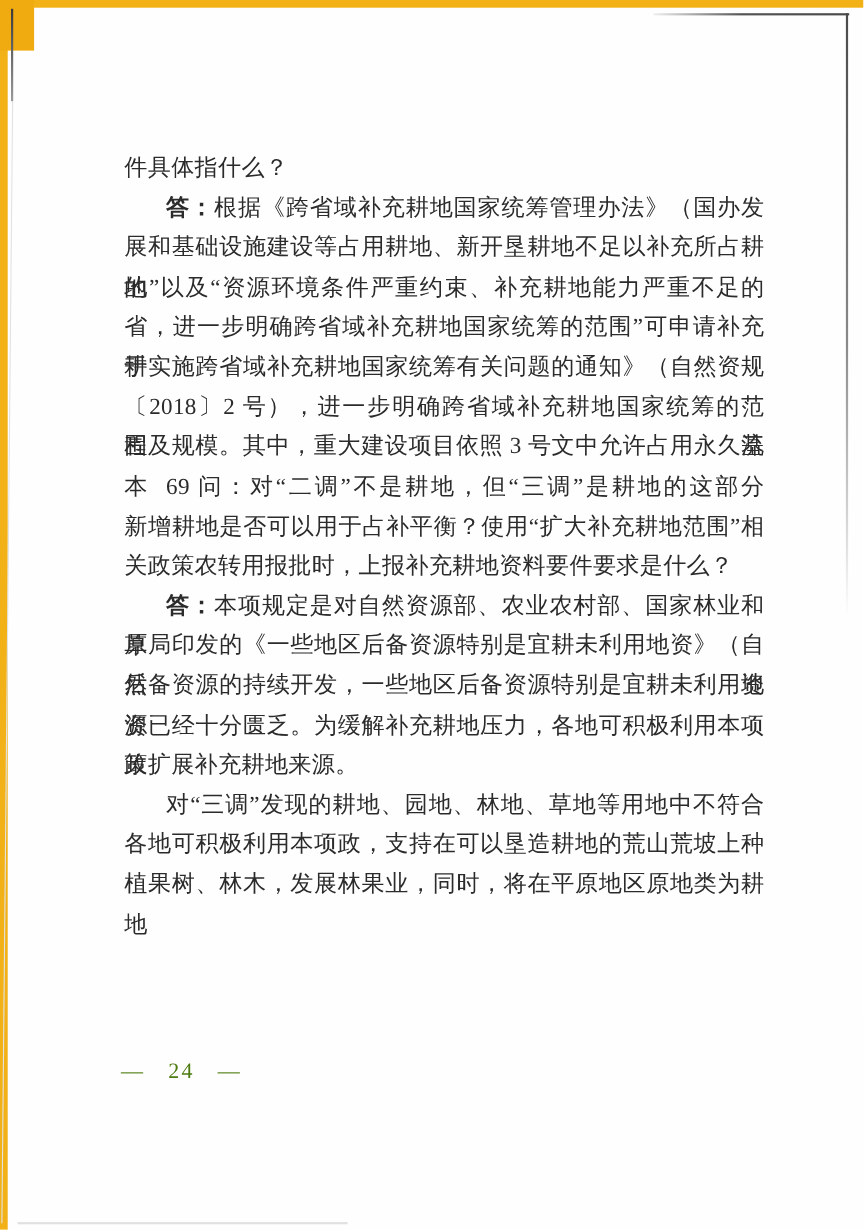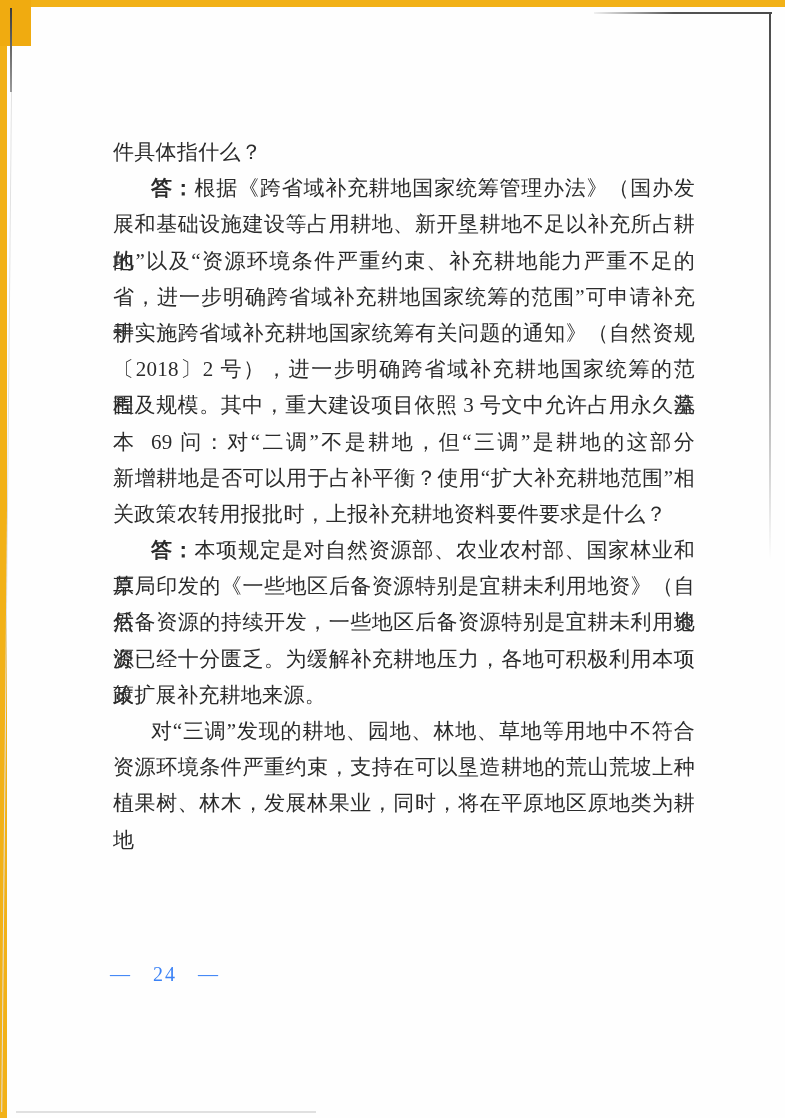--- a/index.html
+++ b/index.html
@@ -88,21 +88,21 @@
     text-indent: 38px;
   }
   .bp {
     font-family: "Liberation Sans", "DejaVu Sans", sans-serif;
     font-weight: 700;
   }
   .footer {
     position: absolute;
     left: 110px; top: 963px;
     font-size: 20px;
-    color: #3b82f6;
+    color: #4d7c0f;
     letter-spacing: 2px;
     word-spacing: 14px;
   }
 </style>
 </head>
 <body>
 
 <div class="page">
 
   <div class="border-top"></div>
@@ -126,19 +126,19 @@
       <div class="line">程及规模。其中，重大建设项目依照 3 号文中允许占用永久基本</div>
       <div class="line ind">69 问：对“二调”不是耕地，但“三调”是耕地的这部分</div>
       <div class="line">新增耕地是否可以用于占补平衡？使用“扩大补充耕地范围”相</div>
       <div class="line no-just">关政策农转用报批时，上报补充耕地资料要件要求是什么？</div>
       <div class="line ind"><span class="bp">答：</span>本项规定是对自然资源部、农业农村部、国家林业和草</div>
       <div class="line">原局印发的《一些地区后备资源特别是宜耕未利用地资》（自然资</div>
       <div class="line">后备资源的持续开发，一些地区后备资源特别是宜耕未利用地资</div>
       <div class="line">源已经十分匮乏。为缓解补充耕地压力，各地可积极利用本项政</div>
       <div class="line no-just">策扩展补充耕地来源。</div>
       <div class="line ind">对“三调”发现的耕地、园地、林地、草地等用地中不符合</div>
-      <div class="line">资源环境条件严重约束，支持在可以垦造耕地的荒山荒坡上种</div>
+      <div class="line">各地可积极利用本项政，支持在可以垦造耕地的荒山荒坡上种</div>
       <div class="line">植果树、林木，发展林果业，同时，将在平原地区原地类为耕地</div>
     </div>
 
   <div class="footer">— 24 —</div>
 
 </div>
 
 </body></html>

